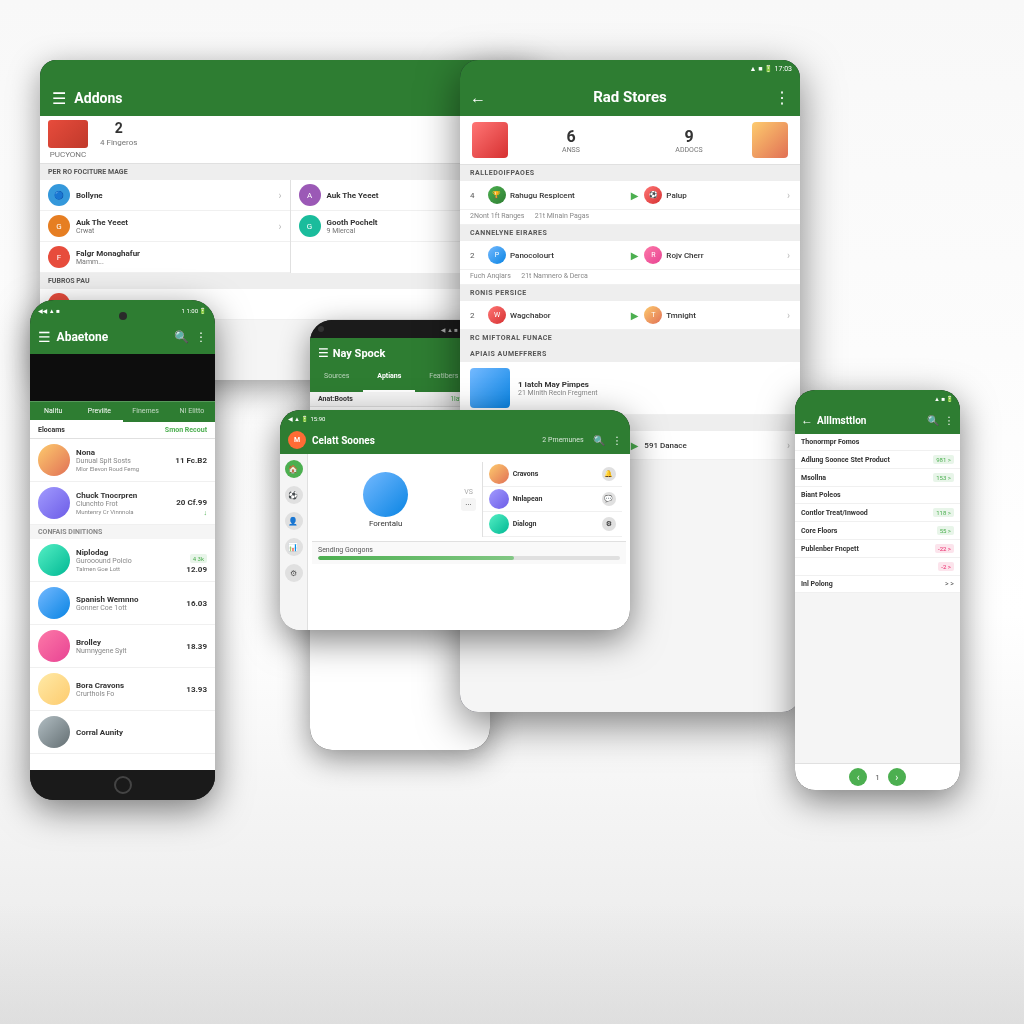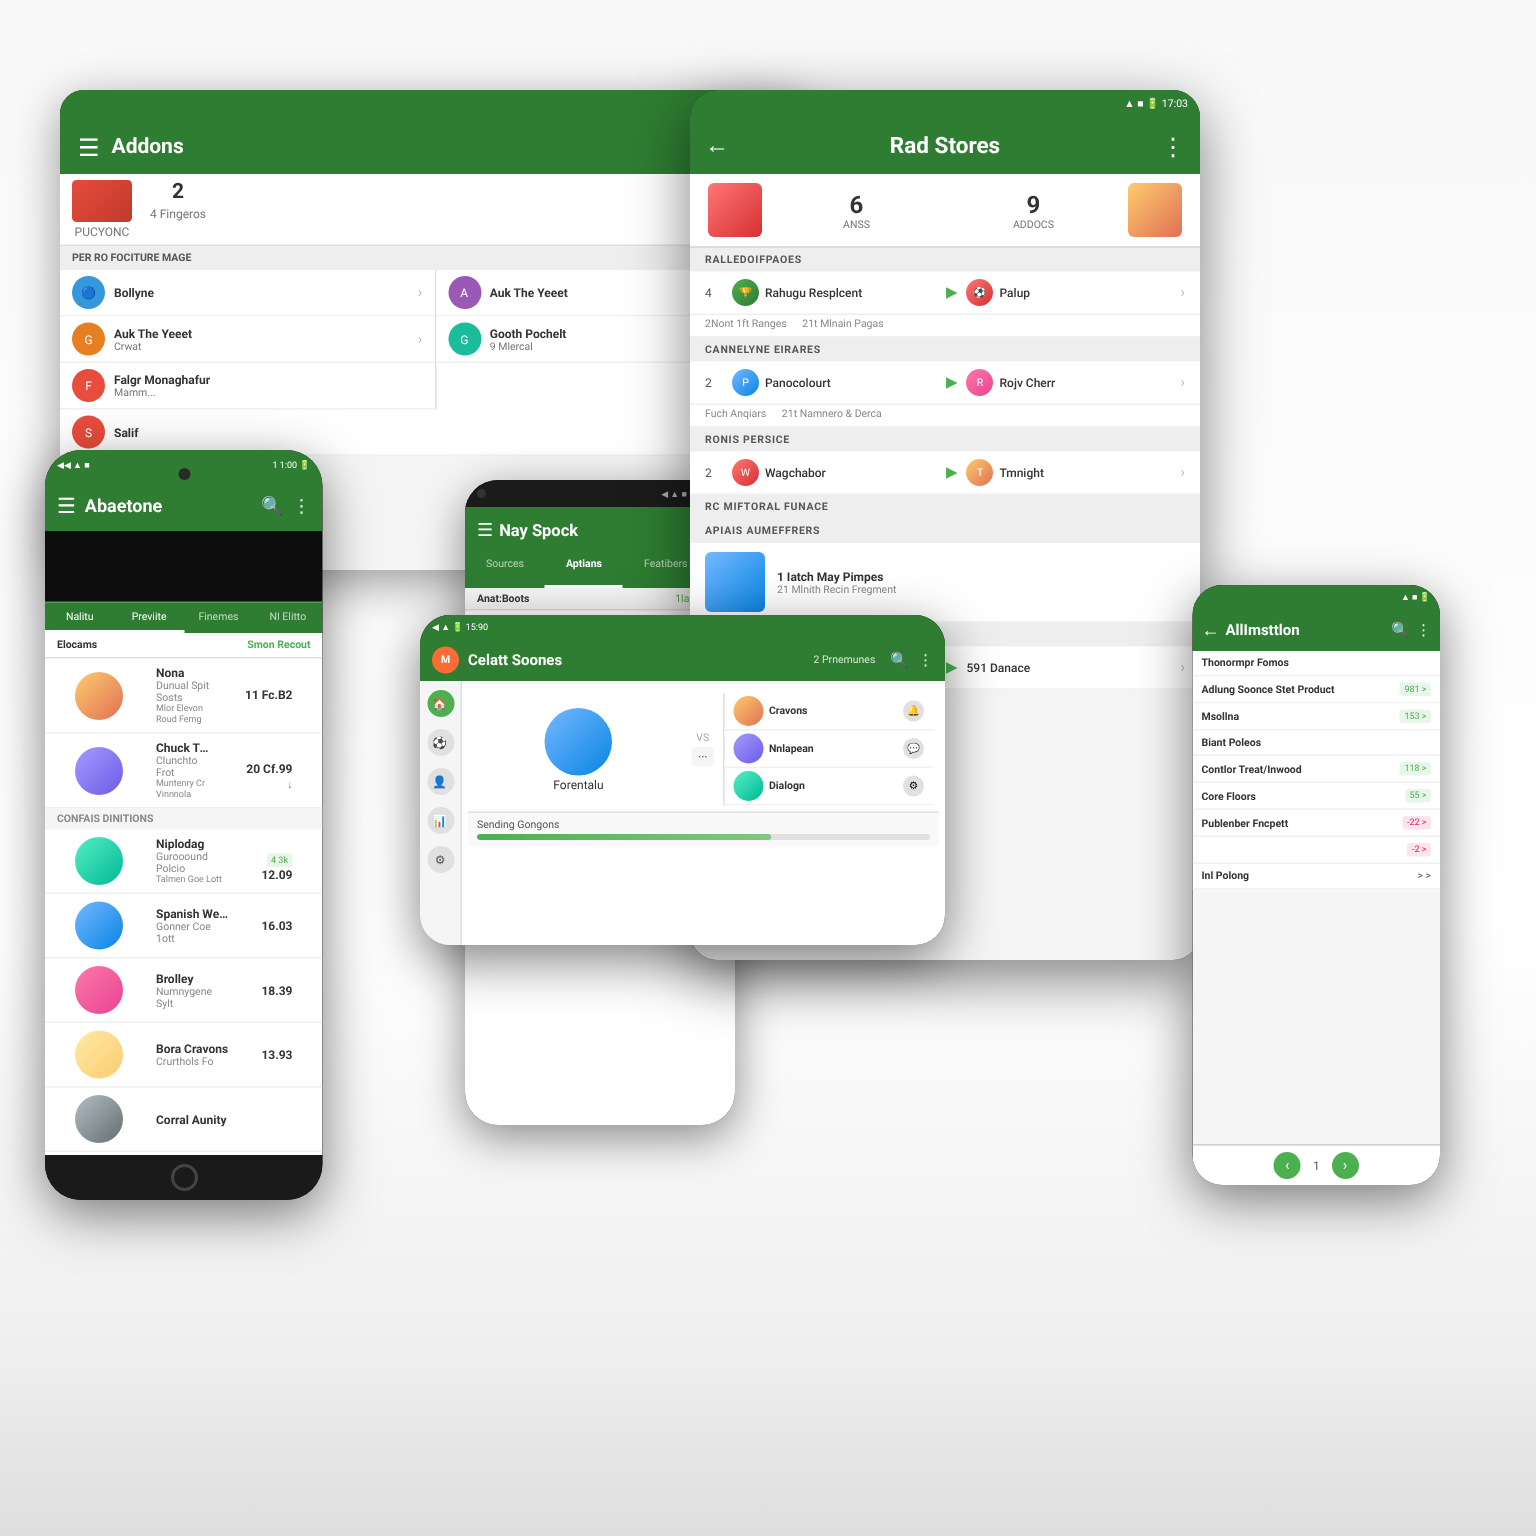--- a/index.html
+++ b/index.html
@@ -166,21 +166,21 @@
       font-size: 10px;
       color: #bbb;
     }
 
     
     .tablet-main {
       position: absolute;
       top: 60px;
       left: 460px;
       width: 340px;
-      height: 580px;
+      height: 652px;
       background: #1a1a2e;
       border-radius: 18px;
       box-shadow: 0 12px 40px rgba(0,0,0,0.5);
       z-index: 5;
       display: flex;
       flex-direction: column;
       overflow: hidden;
       justify-content: center;
     }
 
@@ -478,23 +478,23 @@
       border-bottom: 1px solid #e0e0e0;
     }
 
     .phone-left .featured-link {
       color: #4caf50;
     }
 
     .phone-left .player-card {
       display: flex;
       align-items: center;
-      padding: 5px 20px;
+      padding: 5px 8px;
       border-bottom: 1px solid #f0f0f0;
-      gap: 22px;
+      gap: 6px;
     }
 
     .phone-left .player-card .avatar {
       width: 32px;
       height: 32px;
       border-radius: 50%;
       background: linear-gradient(135deg, #fdcb6e, #e17055);
       overflow: hidden;
       flex-shrink: 0;
     }
@@ -1081,20 +1081,21 @@
           <div class="list-item">
             <div class="item-icon" style="background:#1abc9c;">G</div>
             <div class="item-info">
               <div class="item-name">Gooth Pochelt</div>
               <div class="item-sub">9 Mlercal</div>
             </div>
             <span class="chevron">›</span>
           </div>
         </div>
       </div>
+      <div class="section-header">FUBROS PAU</div>
       <div class="list-item">
         <div class="item-icon" style="background:#e74c3c;">S</div>
         <div class="item-info">
           <div class="item-name">Salif</div>
         </div>
         <div style="width:20px; height:20px; border-radius:4px; background:#e0e0e0;"></div>
       </div>
     </div>
   </div>
 

